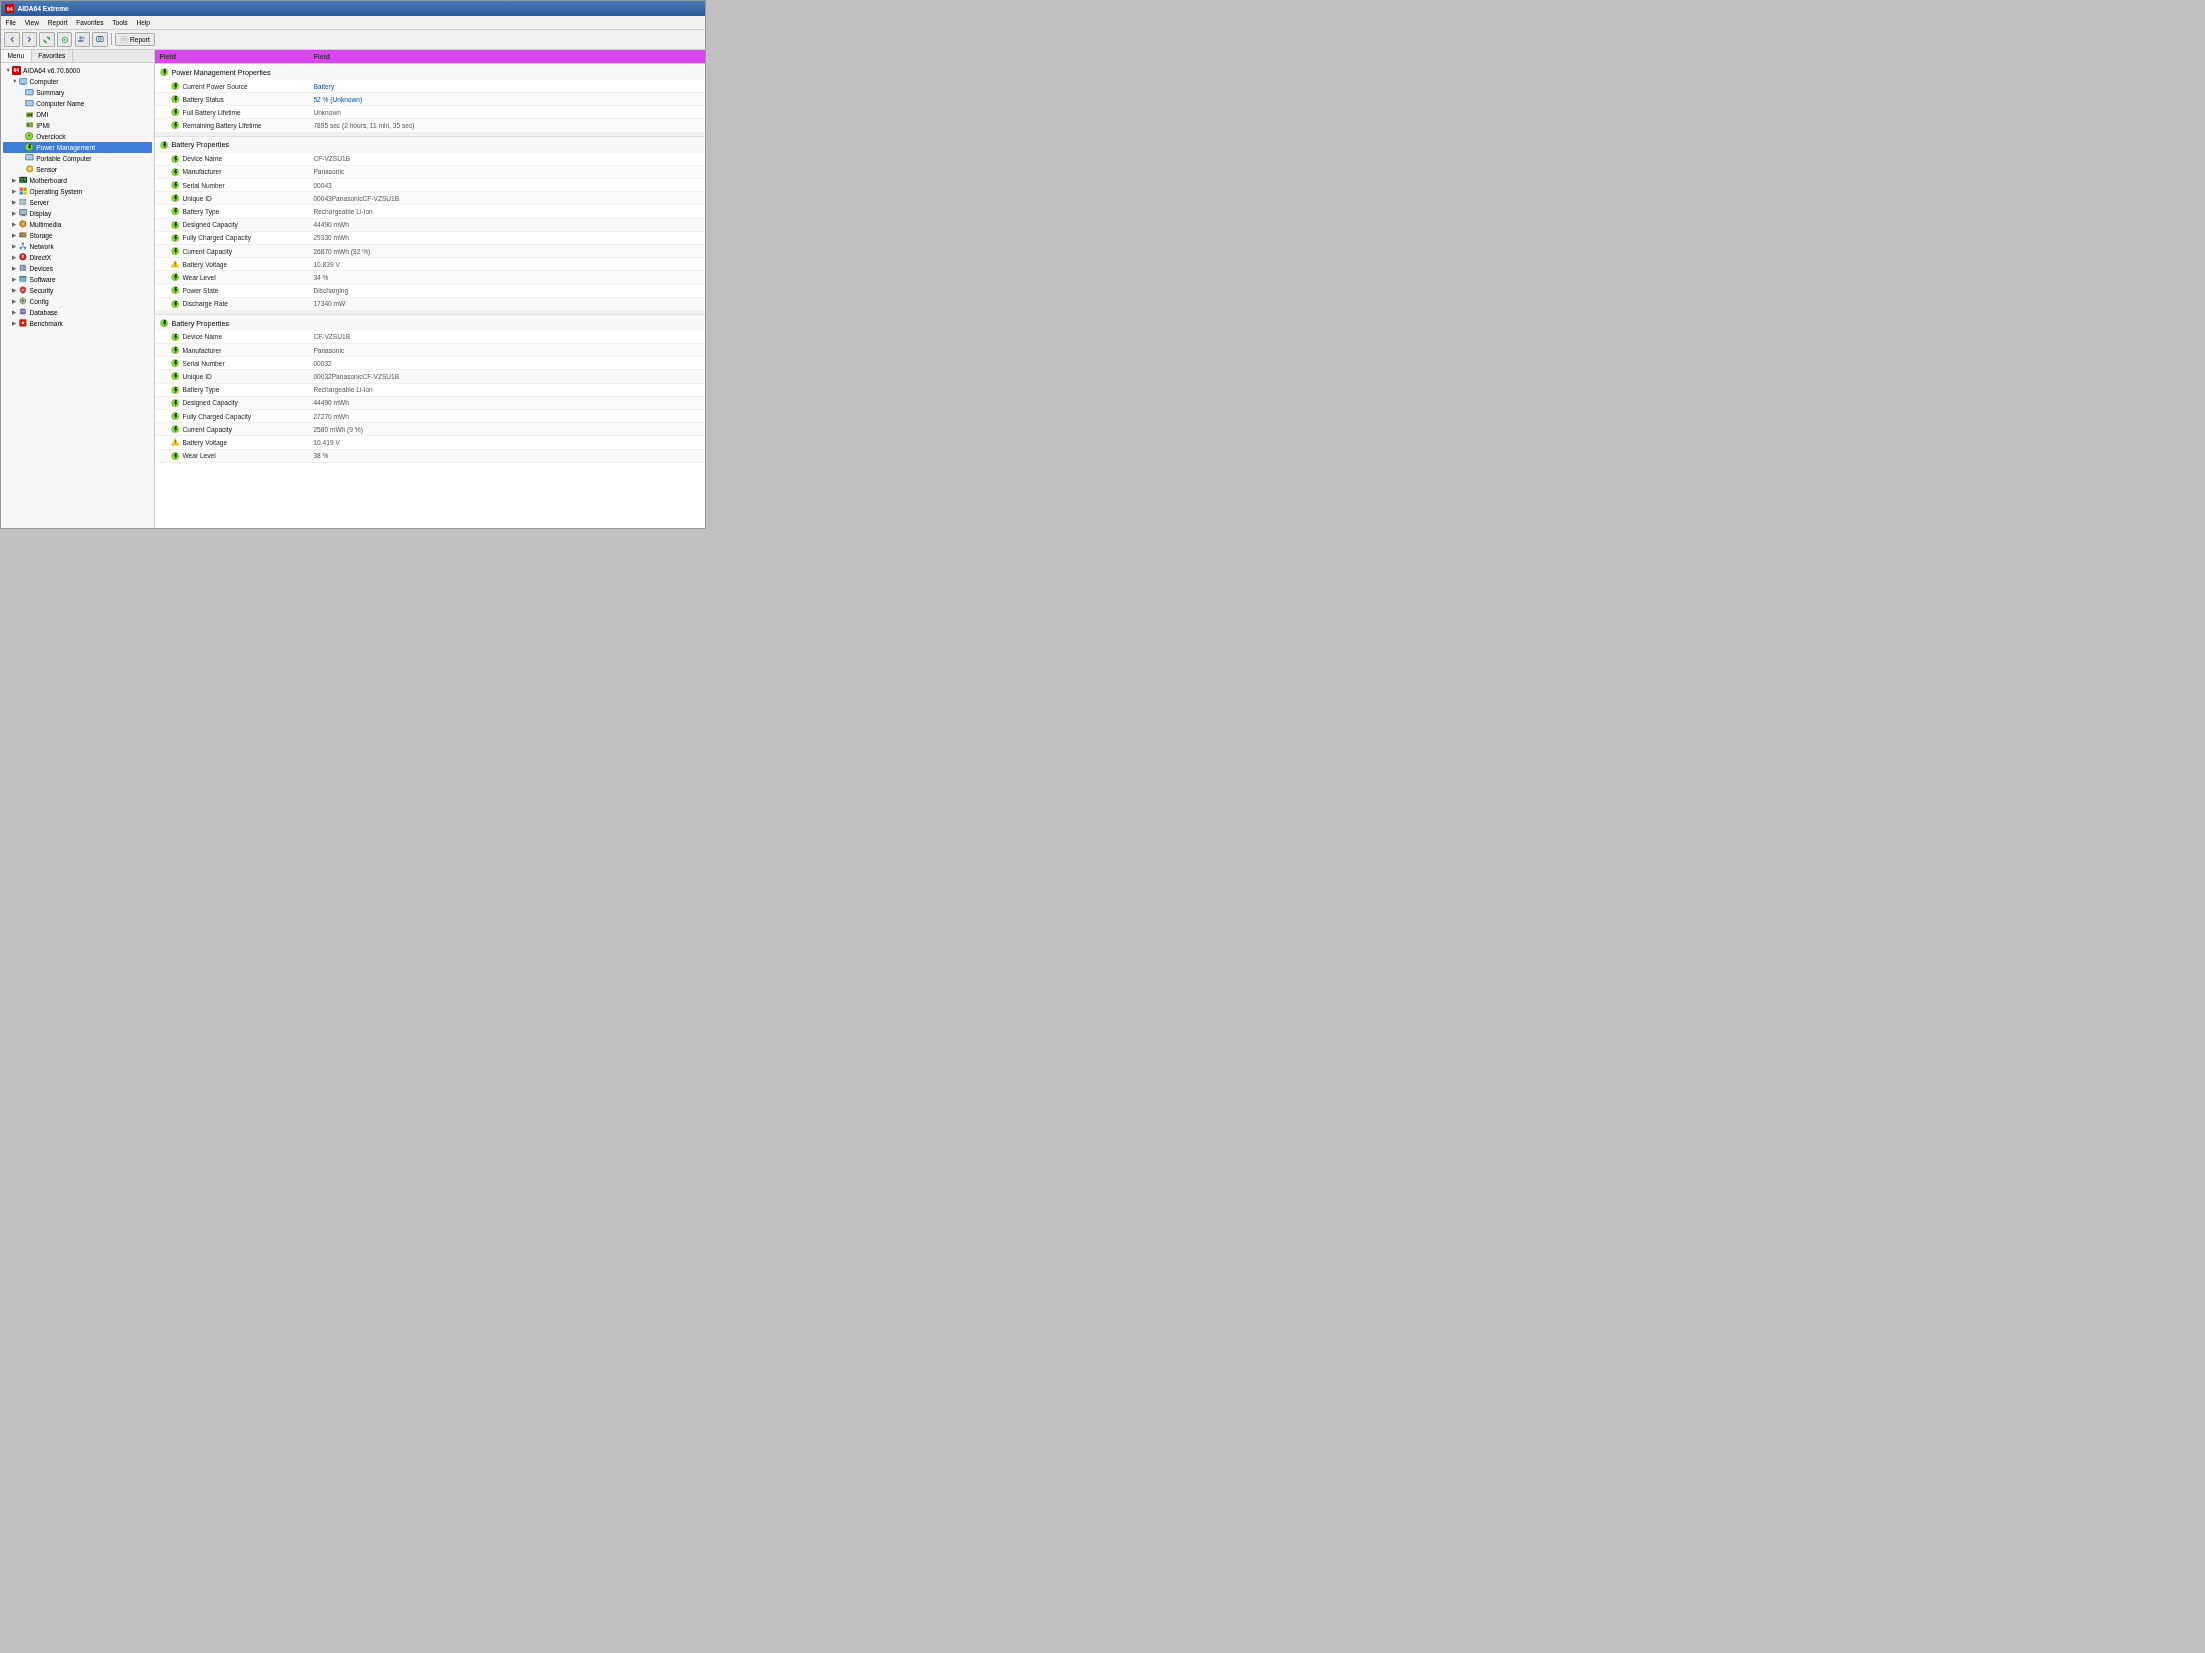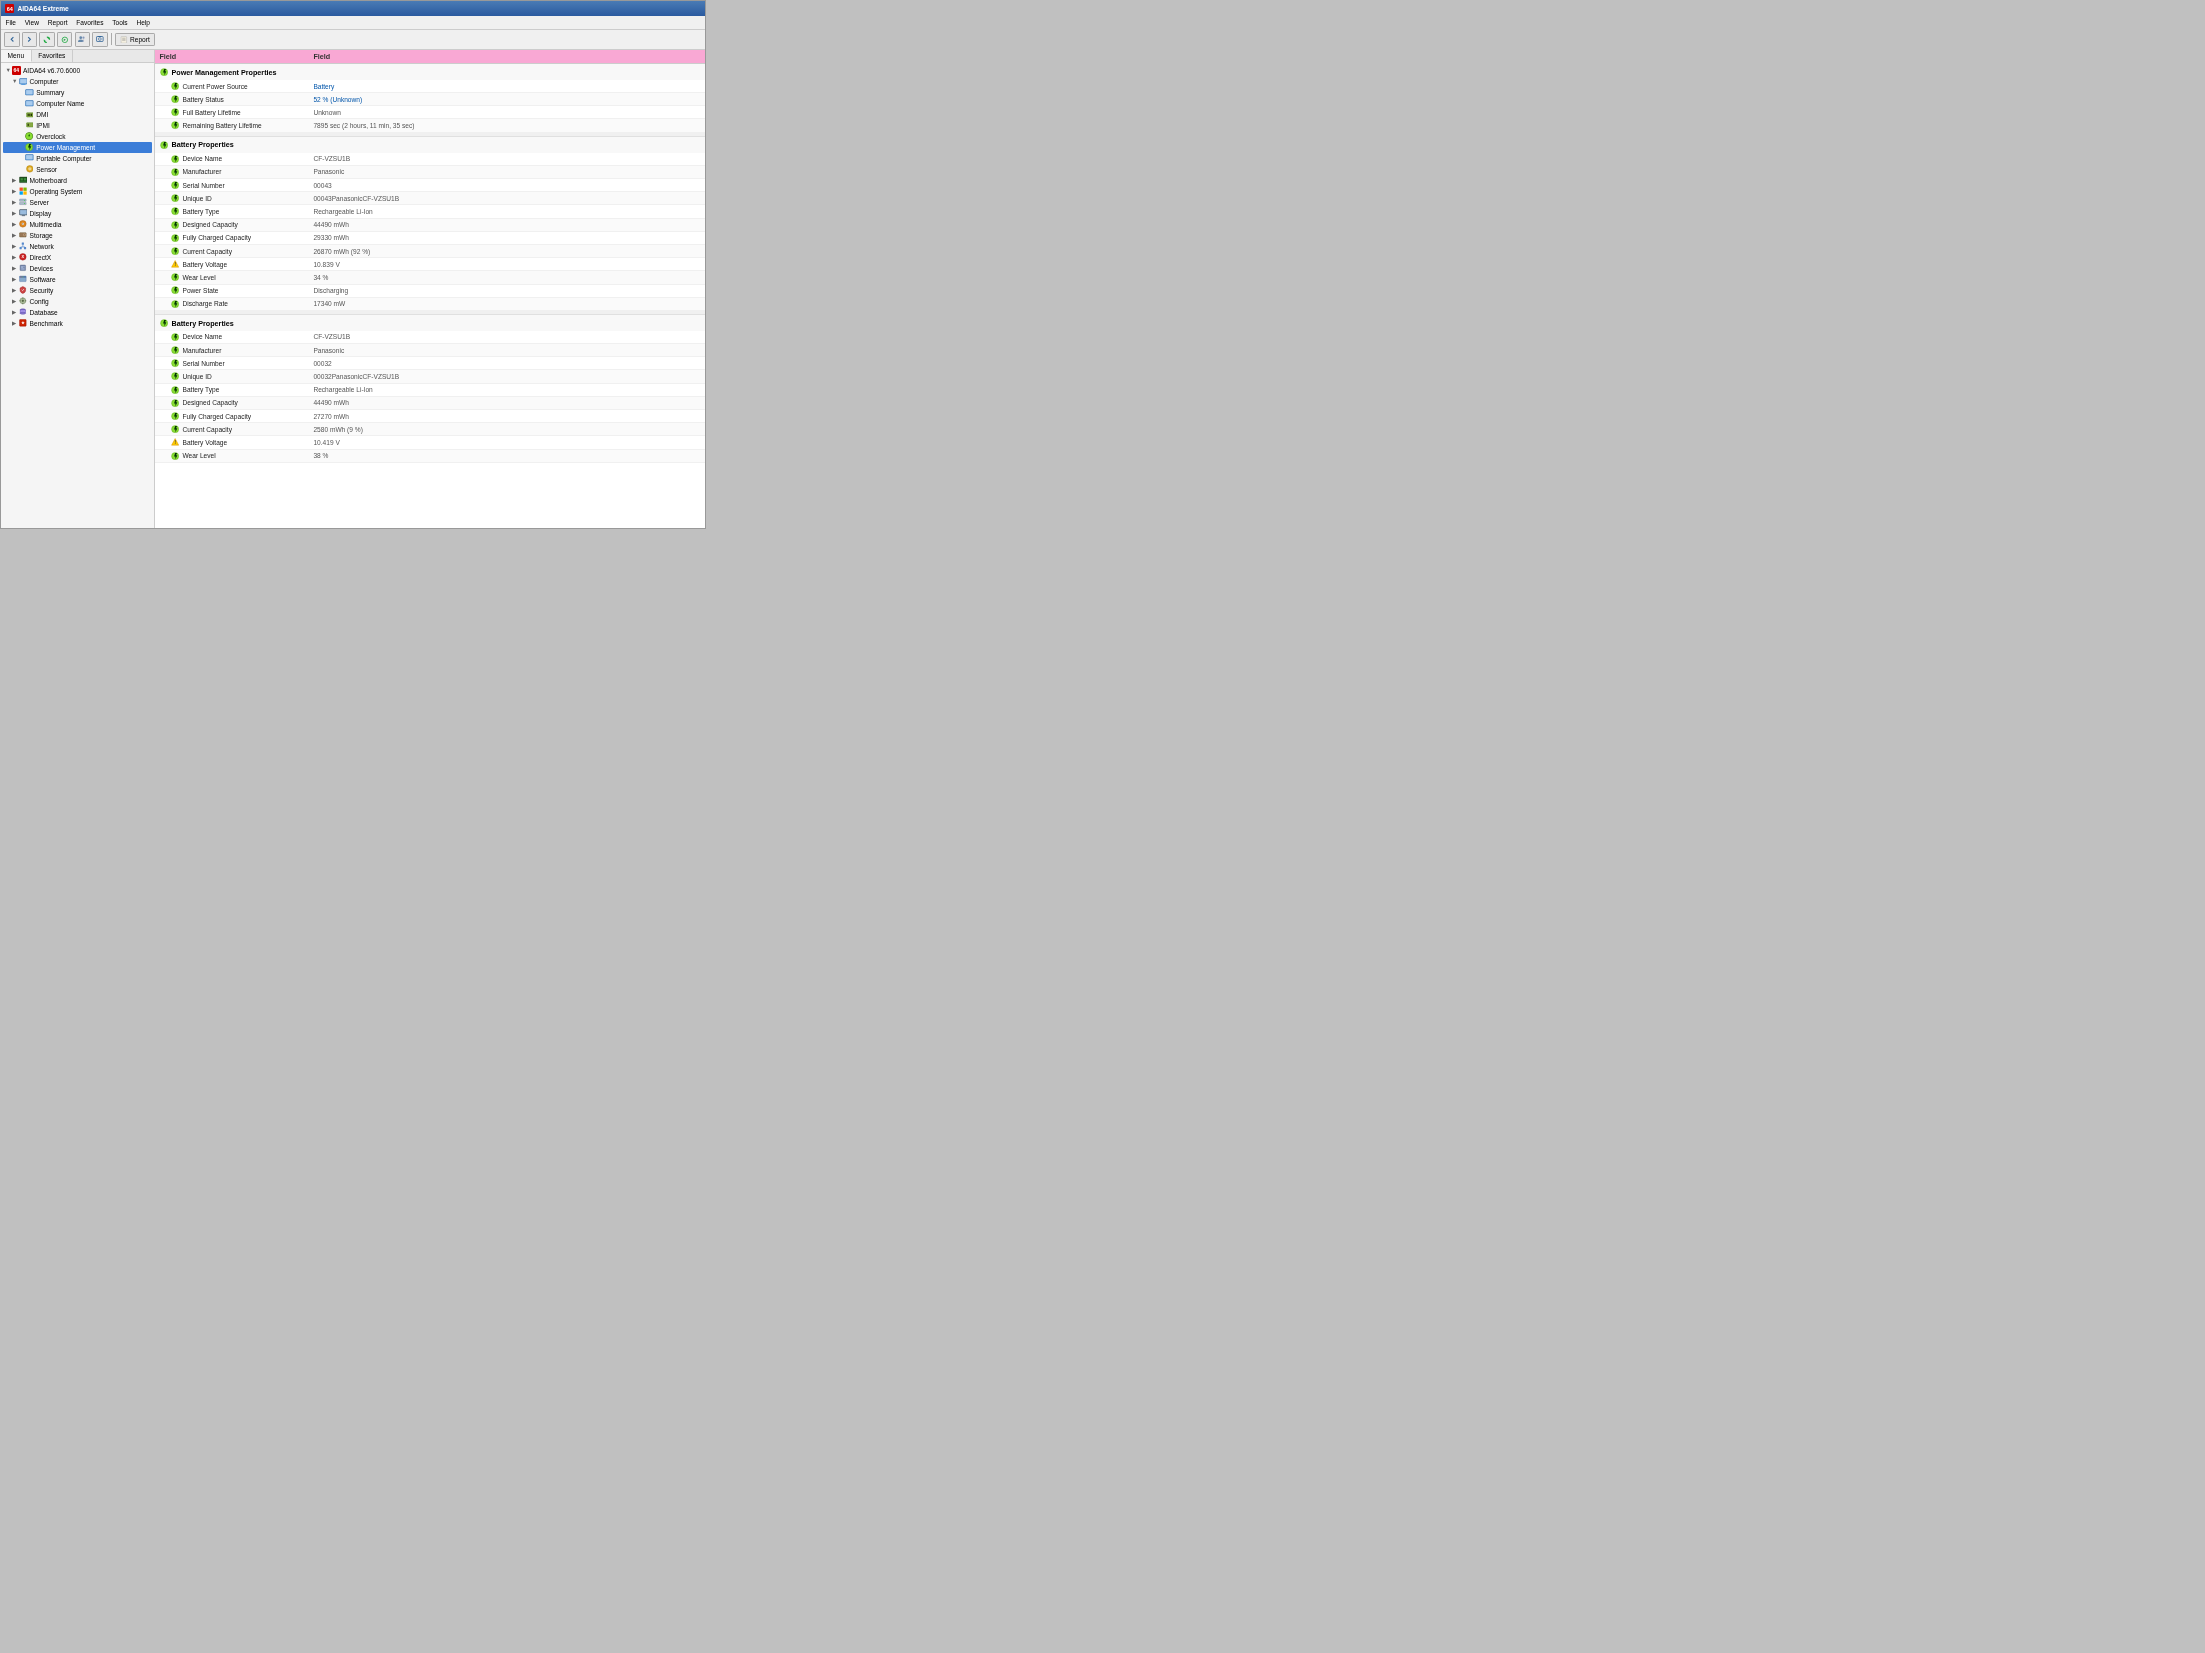--- a/index.html
+++ b/index.html
@@ -174,38 +174,38 @@
     }
     
     .right-panel {
       flex: 1;
       background: white;
       overflow-y: auto;
     }
     .right-panel-header {
       display: grid;
       grid-template-columns: 154px 1fr;
-      background: #f9a8d4;
+      background: #d946ef;
       border-bottom: 0.6px solid #ccc;
       padding: 2.2px 4.4px;
     }
     .col-header {
       font-size: 7.2px;
       font-weight: bold;
       color: #333;
     }
     
     .data-table {
       width: 100%;
     }
     .section-header {
       display: grid;
       grid-template-columns: 154px 1fr;
       padding: 3.3px 4.4px;
-      font-weight: bold;
+      font-weight: normal;
       font-size: 7.2px;
       color: #000;
       background: #f8f8f8;
     }
     .section-header-cell {
       display: flex;
       align-items: center;
       gap: 3.3px;
     }
     .data-row {

